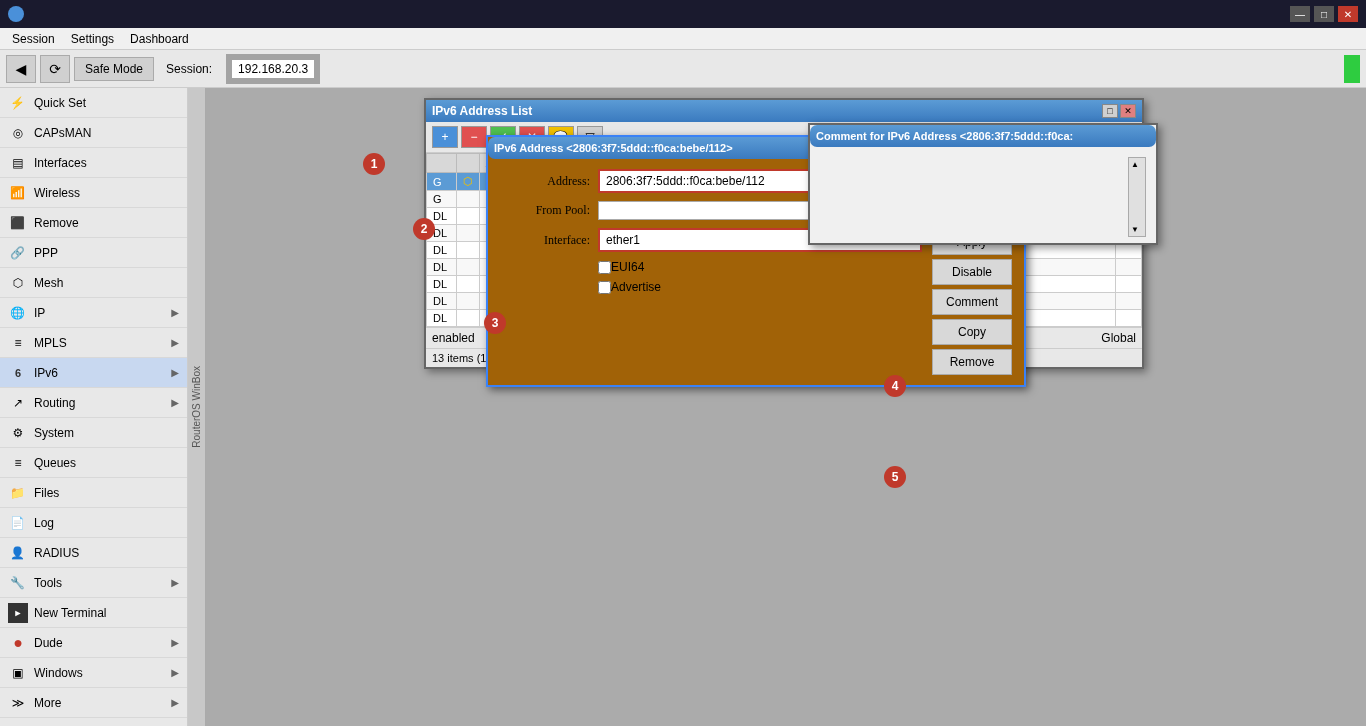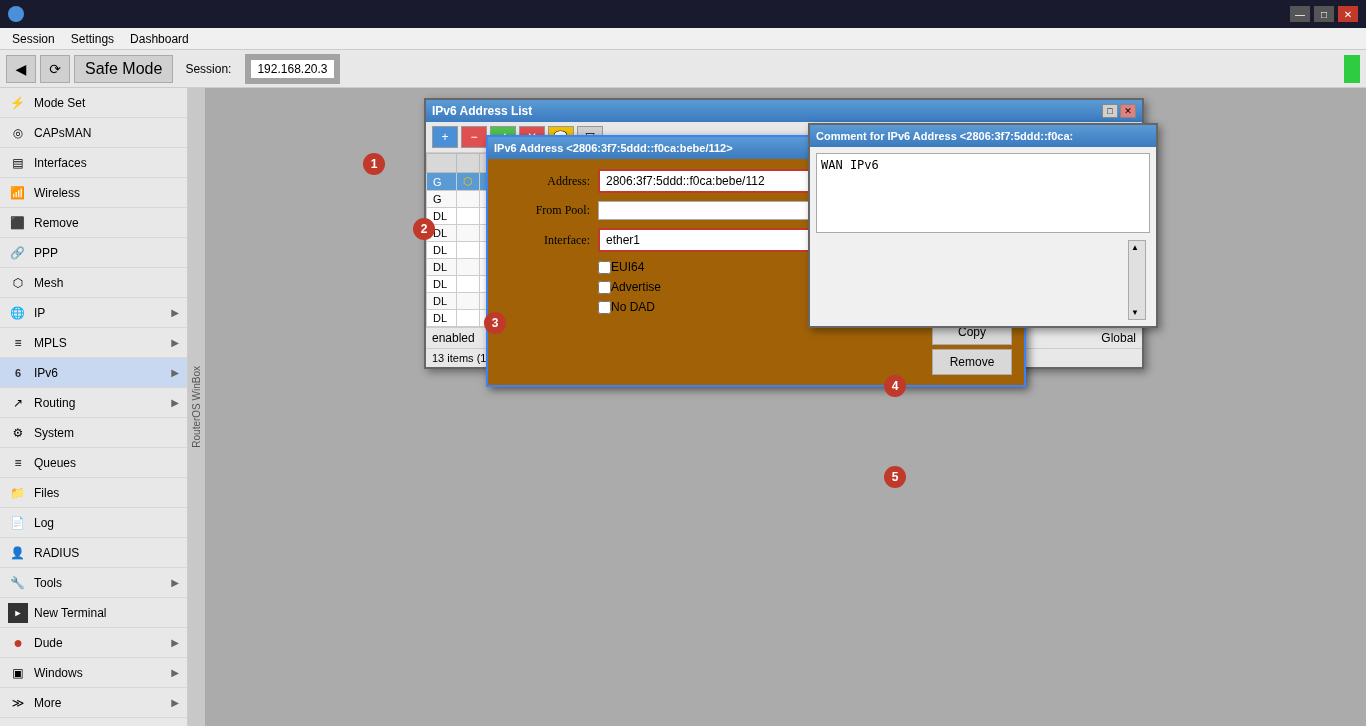--- a/index.html
+++ b/index.html
@@ -77,21 +77,21 @@
       background: #d0d0d0;
       border: 1px solid #aaa;
       cursor: pointer;
       display: flex; align-items: center; justify-content: center;
       font-size: 14px;
     }
     .safe-mode-btn {
       padding: 4px 10px;
       background: #d0d0d0;
       border: 1px solid #aaa;
-      font-size: 16px; cursor: pointer; text-align: center;
+      font-size: 12px; cursor: pointer; text-align: center;
     }
     .session-label { font-size: 12px; margin-left: 8px; }
     .session-value {
       background: white;
       border: 6px solid #a3a3a3;
       padding: 2px 6px;
       font-size: 12px;
       margin-left: 10px;
     }
     .green-indicator {
@@ -260,20 +260,21 @@
       z-index: 60;
     }
     .dialog-title-bar {
       background: linear-gradient(to bottom, #5b9bd5, #3a7abf);
       color: white;
       height: 22px;
       display: flex;
       align-items: center;
       padding: 0 6px;
       justify-content: space-between;
+      border-radius: 7px;
     }
     .dialog-content {
       padding: 10px 12px;
       display: flex;
       gap: 10px;
     }
     .dialog-form { flex: 1; }
     .form-row {
       display: flex;
       align-items: center;
@@ -409,21 +410,21 @@
   <span class="session-label">Session:</span>
   <span class="session-value">192.168.20.3</span>
   <div class="green-indicator"></div>
 </div>
 
 <div class="main-layout">
 
   <div class="sidebar">
     <div class="sidebar-item">
       <span class="sidebar-icon">⚡</span>
-      <span>Mode Set</span>
+      <span>Quick Set</span>
     </div>
     <div class="sidebar-item">
       <span class="sidebar-icon">◎</span>
       <span>CAPsMAN</span>
     </div>
     <div class="sidebar-item">
       <span class="sidebar-icon">▤</span>
       <span>Interfaces</span>
     </div>
     <div class="sidebar-item">
@@ -682,24 +683,20 @@
             </div>
 
             <div class="checkbox-row">
               <input type="checkbox" style="">
               <span class="checkbox-label">EUI64</span>
             </div>
             <div class="checkbox-row">
               <input type="checkbox" style="">
               <span class="checkbox-label">Advertise</span>
             </div>
-            <div class="checkbox-row">
-              <input type="checkbox" style="">
-              <span class="checkbox-label">No DAD</span>
-            </div>
           </div>
 
           <div class="dialog-buttons">
             <button class="dialog-btn">OK</button>
             <button class="dialog-btn">Cancel</button>
             <button class="dialog-btn">Apply</button>
             <button class="dialog-btn">Disable</button>
             <button class="dialog-btn">Comment</button>
             <button class="dialog-btn">Copy</button>
             <button class="dialog-btn">Remove</button>
@@ -718,21 +715,20 @@
       <div class="step-circle" style="left: 458px; top: 366px; z-index:300;">
         <span>5</span>
       </div>
     </div>
 
     <div class="comment-window">
       <div class="dialog-title-bar">
         <span style="font-size:11px;font-weight:bold;">Comment for IPv6 Address &lt;2806:3f7:5ddd::f0ca:</span>
       </div>
       <div style="padding:6px;">
-        <textarea class="comment-textarea" style="">WAN IPv6</textarea>
         <div style="display:flex;justify-content:flex-end;margin-top:4px;padding-right:4px;">
           <div style="width:18px;height:80px;border:1px solid #aaa;background:#e0e0e0;display:flex;flex-direction:column;justify-content:space-between;padding:2px;">
             <span style="font-size:8px;">▲</span>
             <span style="font-size:8px;">▼</span>
           </div>
         </div>
       </div>
     </div>
   </div>
 </div>

